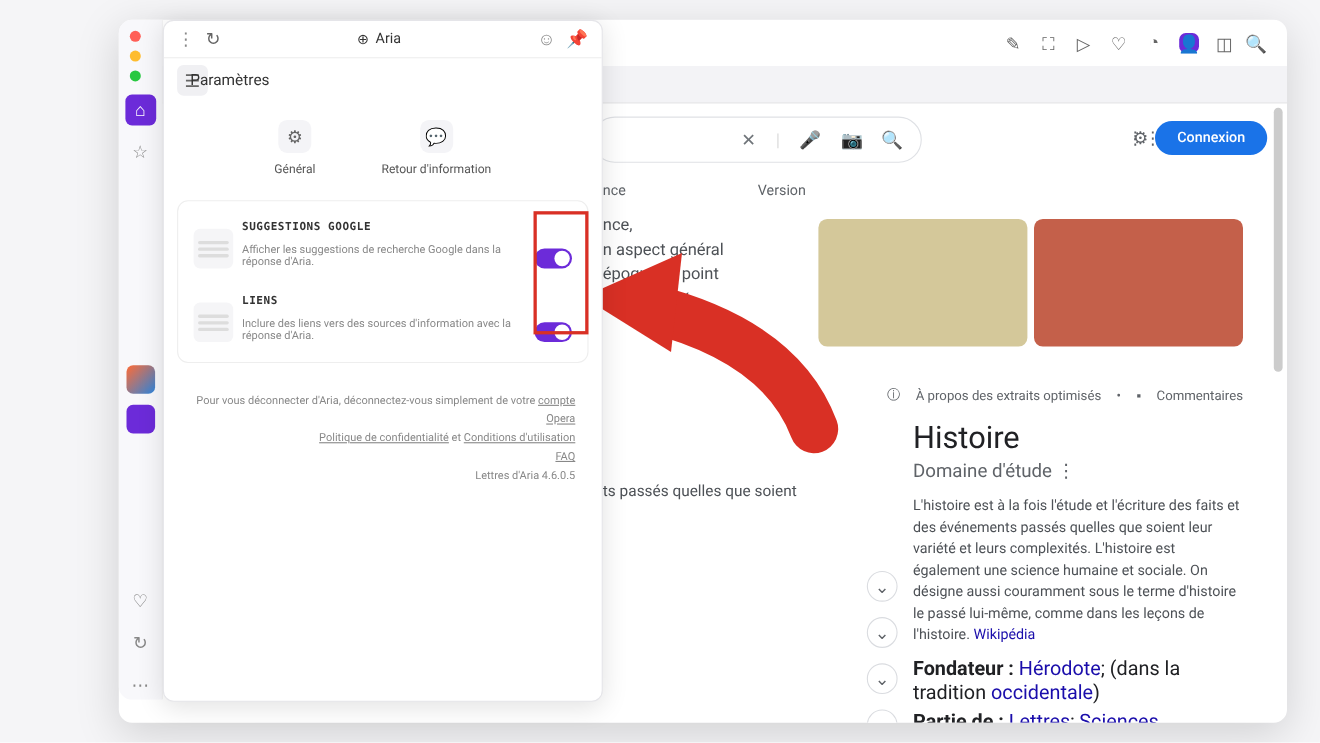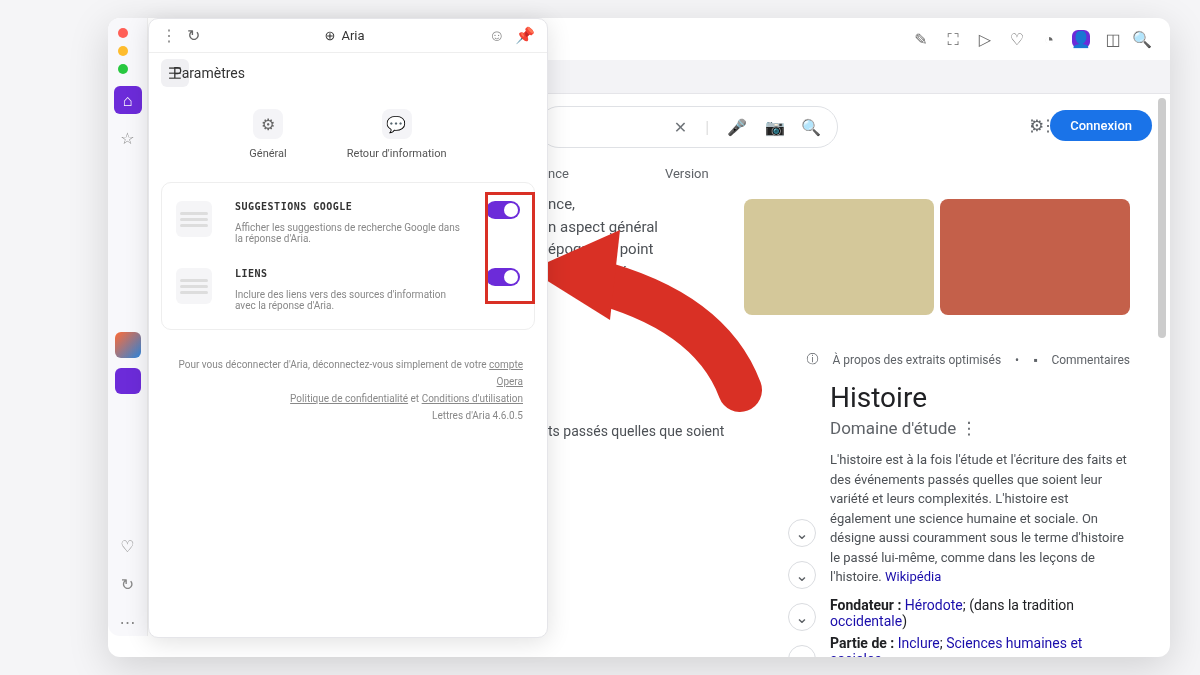--- a/index.html
+++ b/index.html
@@ -11,36 +11,36 @@
 .mag-icon{position:absolute;top:12px;right:18px;color:#888}
 .addr-bar{position:absolute;top:42px;left:0;right:0;height:34px;background:#f3f3f6;border-bottom:1px solid #e5e5e9}
 .search-pill{position:absolute;top:88px;left:430px;width:300px;height:42px;border:1px solid #dfe1e5;border-radius:24px;display:flex;align-items:center;justify-content:flex-end;padding:0 16px;gap:18px}
 .search-pill .x{color:#70757a;cursor:pointer}
 .search-pill .mic{color:#4285f4}
 .search-pill .lens{width:18px;height:18px}
 .search-pill .srch{color:#4285f4}
 .settings-icon{position:absolute;top:98px;right:126px;color:#5f6368}
 .apps-icon{position:absolute;top:98px;right:98px;color:#5f6368}
 .login-btn{position:absolute;top:92px;right:18px;background:#1a73e8;color:#fff;border:none;border-radius:20px;padding:8px 20px;font-size:13px;font-weight:500;cursor:pointer}
-.tabs-row{position:absolute;top:148px;left:440px;display:flex;gap:96px;color:#5f6368;font-size:13px}
+.tabs-row{position:absolute;top:148px;left:440px;display:flex;gap:120px;color:#5f6368;font-size:13px}
 .result-area{position:absolute;top:175px;left:440px;right:40px;bottom:0;overflow:hidden}
 .snippet-text{font-size:15px;color:#4d5156;line-height:1.5;width:200px}
 .images-row{position:absolute;top:6px;right:0;display:flex;gap:6px}
 .imgbox{width:190px;height:116px;background:#d4c89a;border-radius:8px}
 .imgbox2{width:190px;height:116px;background:#c4604a;border-radius:8px}
 .about-row{position:absolute;top:158px;right:0;font-size:12px;color:#5f6368;display:flex;gap:14px;align-items:center}
 .kp{position:absolute;top:188px;right:0;width:300px}
 .kp h2{font-size:28px;font-weight:400;color:#202124;margin-bottom:4px}
 .kp .domain{font-size:17px;color:#5f6368;margin-bottom:12px}
 .kp .desc{font-size:13px;color:#4d5156;line-height:1.5;margin-bottom:10px}
 .kp .desc a{color:#1a0dab;text-decoration:none}
-.kp .meta{font-size:14px;color:#202124;margin-bottom:6px}
+.kp .meta{font-size:18px;color:#202124;margin-bottom:6px}
 .kp .meta a{color:#1a0dab;text-decoration:none}
 .expand-btn{width:28px;height:28px;border:1px solid #dadce0;border-radius:50%;display:flex;align-items:center;justify-content:center;color:#5f6368;background:#fff;cursor:pointer;margin-left:240px;margin-top:16px}
-.ts-row{position:absolute;top:230px;left:0;font-size:14px;color:#4d5156}
+.ts-row{position:absolute;top:246px;left:0;font-size:14px;color:#4d5156}
 
 .rail{position:absolute;top:18px;left:108px;width:40px;height:618px;background:#f8f8fb;border-right:1px solid #eee;border-radius:12px 0 0 12px;display:flex;flex-direction:column;align-items:center;padding-top:68px;gap:10px}
 .rail .ico{width:28px;height:28px;display:flex;align-items:center;justify-content:center;color:#888;cursor:pointer;border-radius:6px}
 .rail .ico.active{background:#6c2bd9;color:#fff}
 .rail .spacer{flex:1}
 .rail .app1{width:26px;height:26px;background:linear-gradient(135deg,#ff6b35,#2e86de);border-radius:6px}
 .rail .app2{width:26px;height:26px;background:#6c2bd9;border-radius:6px}
 
 .lights{position:absolute;top:28px;left:118px;display:flex;flex-direction:column;gap:8px;z-index:50}
 .lights div{width:10px;height:10px;border-radius:50%}
@@ -53,21 +53,21 @@
 .aria-top .title{flex:1;text-align:center;font-size:13px;color:#333;display:flex;align-items:center;justify-content:center;gap:6px}
 .aria-top .right-i{display:flex;gap:10px;color:#888}
 .aria-hdr{height:40px;display:flex;align-items:center;padding:0 12px;gap:12px}
 .aria-hdr .menu{width:28px;height:28px;background:#f0f0f3;border-radius:6px;display:flex;align-items:center;justify-content:center;color:#666;cursor:pointer}
 .aria-hdr .ptitle{flex:1;font-size:14px;color:#333;margin-left:-28px}
 .aria-tabs{display:flex;justify-content:center;gap:60px;padding:16px 0 14px}
 .aria-tab{display:flex;flex-direction:column;align-items:center;gap:8px;cursor:pointer}
 .aria-tab .ti{width:30px;height:30px;background:#f4f4f7;border-radius:8px;display:flex;align-items:center;justify-content:center;color:#666}
 .aria-tab .tl{font-size:11px;color:#555}
 .settings-card{margin:8px 12px;border:1px solid #eee;border-radius:10px;padding:6px 0}
-.srow{display:flex;align-items:flex-start;padding:12px 14px;gap:23px}
+.srow{display:flex;align-items:flex-end;padding:12px 14px;gap:8px}
 .srow .sicon{width:36px;height:36px;background:#f5f5f7;border-radius:6px;flex-shrink:0;display:flex;flex-direction:column;justify-content:center;padding:4px;gap:3px}
 .srow .sicon div{height:3px;background:#ddd;border-radius:2px}
 .srow .stxt{flex:1}
 .srow .stxt .st{font-size:10px;font-weight:700;letter-spacing:0.5px;color:#333;font-family:monospace;text-transform:uppercase}
 .srow .stxt .sd{font-size:10px;color:#888;margin-top:10px}
 .toggle{width:34px;height:18px;background:#6c2bd9;border-radius:10px;position:relative;cursor:pointer}
 .toggle::after{content:"";position:absolute;right:2px;top:2px;width:14px;height:14px;background:#fff;border-radius:50%}
 .red-box{position:absolute;top:174px;right:14px;width:50px;height:112px;border:3px solid #d93025;z-index:35;pointer-events:none}
 .footer-txt{text-align:right;font-size:10px;color:#888;padding:18px 24px;line-height:1.7}
 .footer-txt a{color:#888;text-decoration:underline}
@@ -123,21 +123,21 @@
         <span>À propos des extraits optimisés</span>
       <span>•</span>
       <span>▪</span>
         <span>Commentaires</span>
     </div>
     <div class="kp">
       <h2>Histoire</h2>
       <div class="domain"><span>Domaine d'étude</span> ⋮</div>
       <div class="desc"><span>L'histoire est à la fois l'étude et l'écriture des faits et des événements passés quelles que soient leur variété et leurs complexités. L'histoire est également une science humaine et sociale. On désigne aussi couramment sous le terme d'histoire le passé lui-même, comme dans les leçons de l'histoire. </span><a>Wikipédia</a></div>
       <div class="meta"><b>Fondateur : </b><a>Hérodote</a><span>; (dans la tradition </span><a>occidentale</a><span>)</span></div>
-      <div class="meta"><b>Partie de : </b><a>Inclure</a><span>; </span><a>Sciences humaines et sociales</a></div>
+      <div class="meta"><b>Partie de : </b><a>Lettres</a><span>; </span><a>Sciences humaines et sociales</a></div>
 
     </div>
     <div class="ts-row">ts passés quelles que soient</div>
     <div class="expand-btn" style="position:absolute;top:310px">⌄</div>
     <div class="expand-btn" style="position:absolute;top:352px">⌄</div>
     <div class="expand-btn" style="position:absolute;top:394px">⌄</div>
     <div class="expand-btn" style="position:absolute;top:436px">⌄</div>
   </div>
   <div class="scrollbar"></div>
 </div>
@@ -206,20 +206,21 @@
       <div class="stxt">
         <div class="st">LIENS</div>
         <div class="sd">Inclure des liens vers des sources d'information avec la réponse d'Aria.</div>
       </div>
       <div class="toggle"></div>
     </div>
   </div>
   <div class="footer-txt">
     <div><span>Pour vous déconnecter d'Aria, déconnectez-vous simplement de votre </span><a>compte Opera</a></div>
     <div><a>Politique de confidentialité</a><span> et </span><a>Conditions d'utilisation</a></div>
+    <div><a>FAQ</a></div>
     <div>Lettres d'Aria 4.6.0.5</div>
   </div>
 </div>
 
 <div class="red-box" style="left:485px;top:192px"></div>
 
 <svg class="arrow" width="260" height="200" viewBox="0 0 260 200">
   <path d="M 230 170 Q 200 90 80 60" stroke="#d93025" stroke-width="44" fill="none" stroke-linecap="round"></path>
   <path d="M 20 50 L 110 10 L 100 100 Z" fill="#d93025"></path>
 </svg>

